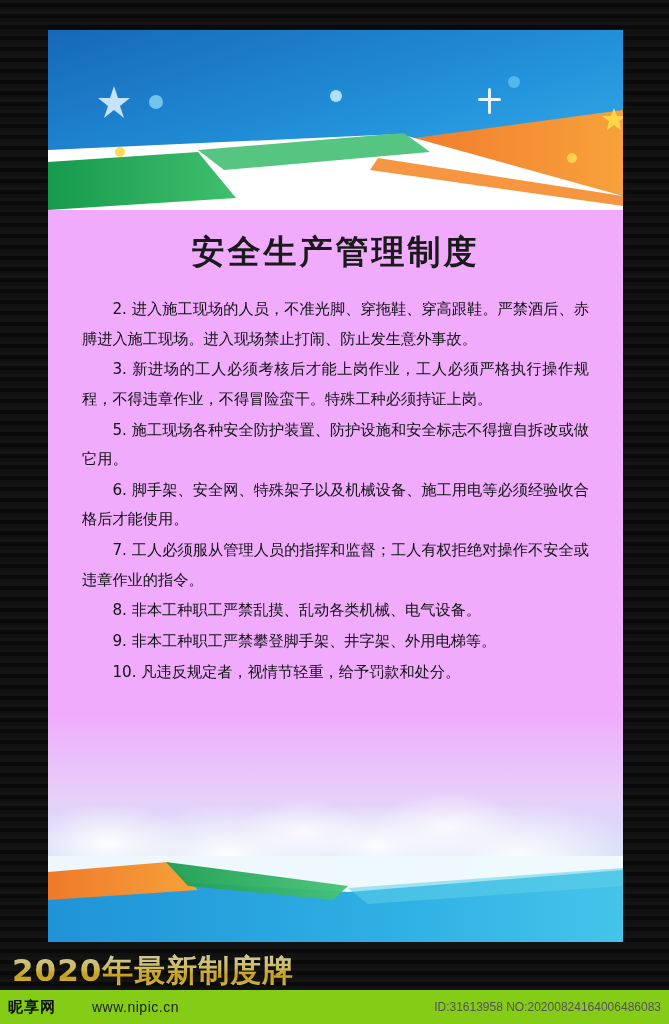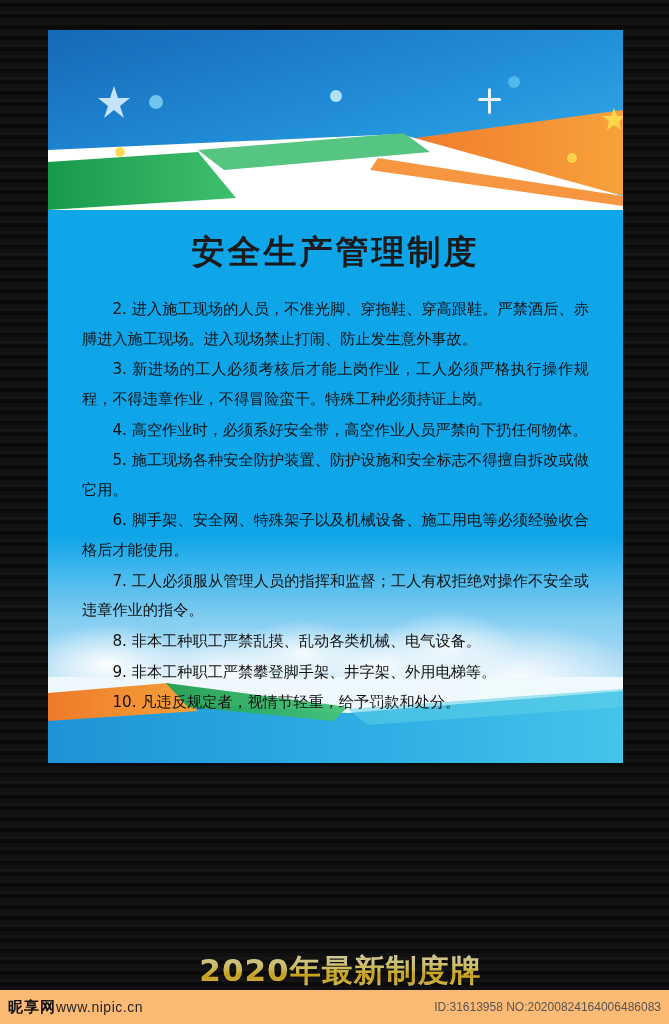--- a/index.html
+++ b/index.html
@@ -22,22 +22,22 @@
         #141414 0px, #141414 3px,
         #0a0a0a 3px, #0a0a0a 7px,
         #111111 7px, #111111 11px),
       linear-gradient(90deg, #1a1a1a, #0a0a0a 40%, #151515 70%, #0b0b0b);
   }
   .poster {
     position: absolute;
     left: 48px;
     top: 30px;
     width: 575px;
-    height: 733px;
-    background: #0ea5e9;
+    height: 912px;
+    background: #f0abfc;
     overflow: hidden;
   }
   
   .top-band {
     position: absolute;
     left: 0; top: 0;
     width: 575px;
     height: 180px;
     overflow: hidden;
     background: linear-gradient(110deg, #1b86d8 0%, #1f7fcf 35%, #2f9fe0 70%, #35a8e4 100%);
@@ -98,45 +98,45 @@
     text-indent: 2em;
     text-align: justify;
     margin-bottom: 1px;
   }
   
   .footer-title {
     position: absolute;
     left: 0;
     top: 950px;
     width: 669px;
-    text-align: center;
     font-family: "DejaVu Sans", "Liberation Sans", sans-serif;
     font-size: 31px;
     font-weight: bold;
     letter-spacing: 1px;
     background: linear-gradient(180deg, #fffde0 0%, #ffe66a 45%, #f7c522 60%, #ffe98a 100%);
     -webkit-background-clip: text;
     background-clip: text;
     color: transparent;
     text-shadow: 0 0 1px rgba(0,0,0,.2);
     padding-left: 12px;
   }
   .footer-title::before {
     content: "";
   }
   .footer-bar {
     position: absolute;
     left: 0;
     bottom: 0;
     width: 669px;
     height: 34px;
-    background: #fdba74;
+    background: #84cc16;
     display: flex;
     align-items: center;
     padding: 0 8px;
+    gap: 36px;
   }
   .logo {
     font-family: "DejaVu Sans", "Liberation Sans", sans-serif;
     font-size: 15px;
     font-weight: bold;
     color: #111;
     letter-spacing: 1px;
   }
   .site {
     font-family: "Liberation Sans", sans-serif;
@@ -206,21 +206,20 @@
         <rect x="430" y="68" width="23" height="3" rx="1.5"></rect>
       </g>
     </svg>
   </div>
 
   <div class="content">
     <h1 class="doc-title">安全生产管理制度</h1>
     <div class="rules">
       <p class="rule">2. 进入施工现场的人员，不准光脚、穿拖鞋、穿高跟鞋。严禁酒后、赤膊进入施工现场。进入现场禁止打闹、防止发生意外事故。</p>
       <p class="rule">3. 新进场的工人必须考核后才能上岗作业，工人必须严格执行操作规程，不得违章作业，不得冒险蛮干。特殊工种必须持证上岗。</p>
-      <p class="rule">4. 高空作业时，必须系好安全带，高空作业人员严禁向下扔任何物体。</p>
       <p class="rule">5. 施工现场各种安全防护装置、防护设施和安全标志不得擅自拆改或做它用。</p>
       <p class="rule">6. 脚手架、安全网、特殊架子以及机械设备、施工用电等必须经验收合格后才能使用。</p>
       <p class="rule">7. 工人必须服从管理人员的指挥和监督；工人有权拒绝对操作不安全或违章作业的指令。</p>
       <p class="rule">8. 非本工种职工严禁乱摸、乱动各类机械、电气设备。</p>
       <p class="rule">9. 非本工种职工严禁攀登脚手架、井字架、外用电梯等。</p>
       <p class="rule">10. 凡违反规定者，视情节轻重，给予罚款和处分。</p>
     </div>
   </div>
 
   <div class="clouds"></div>

